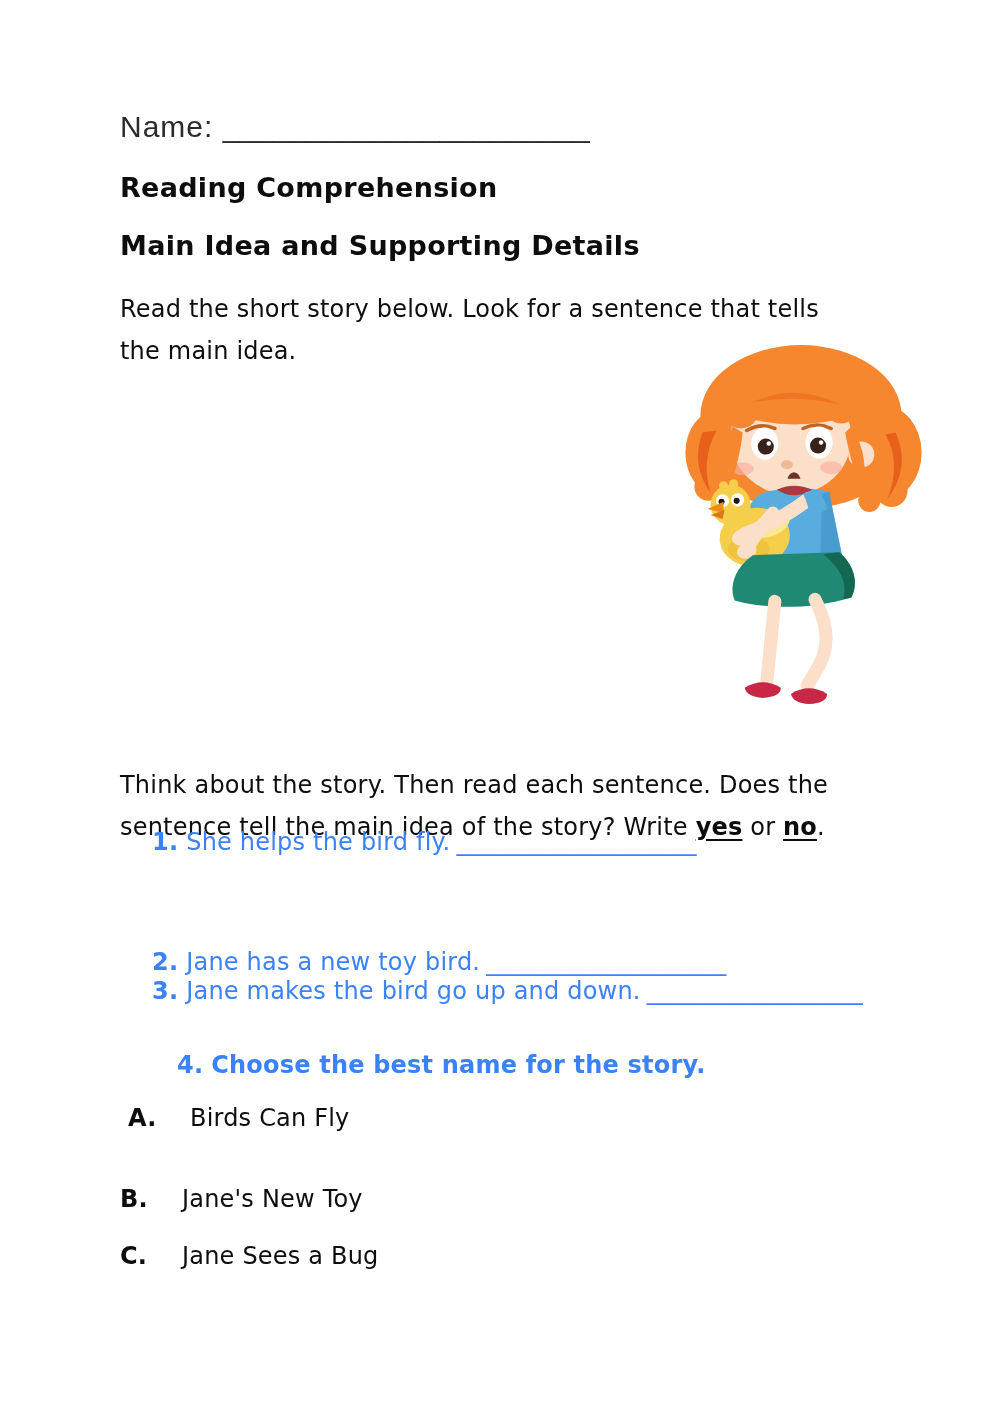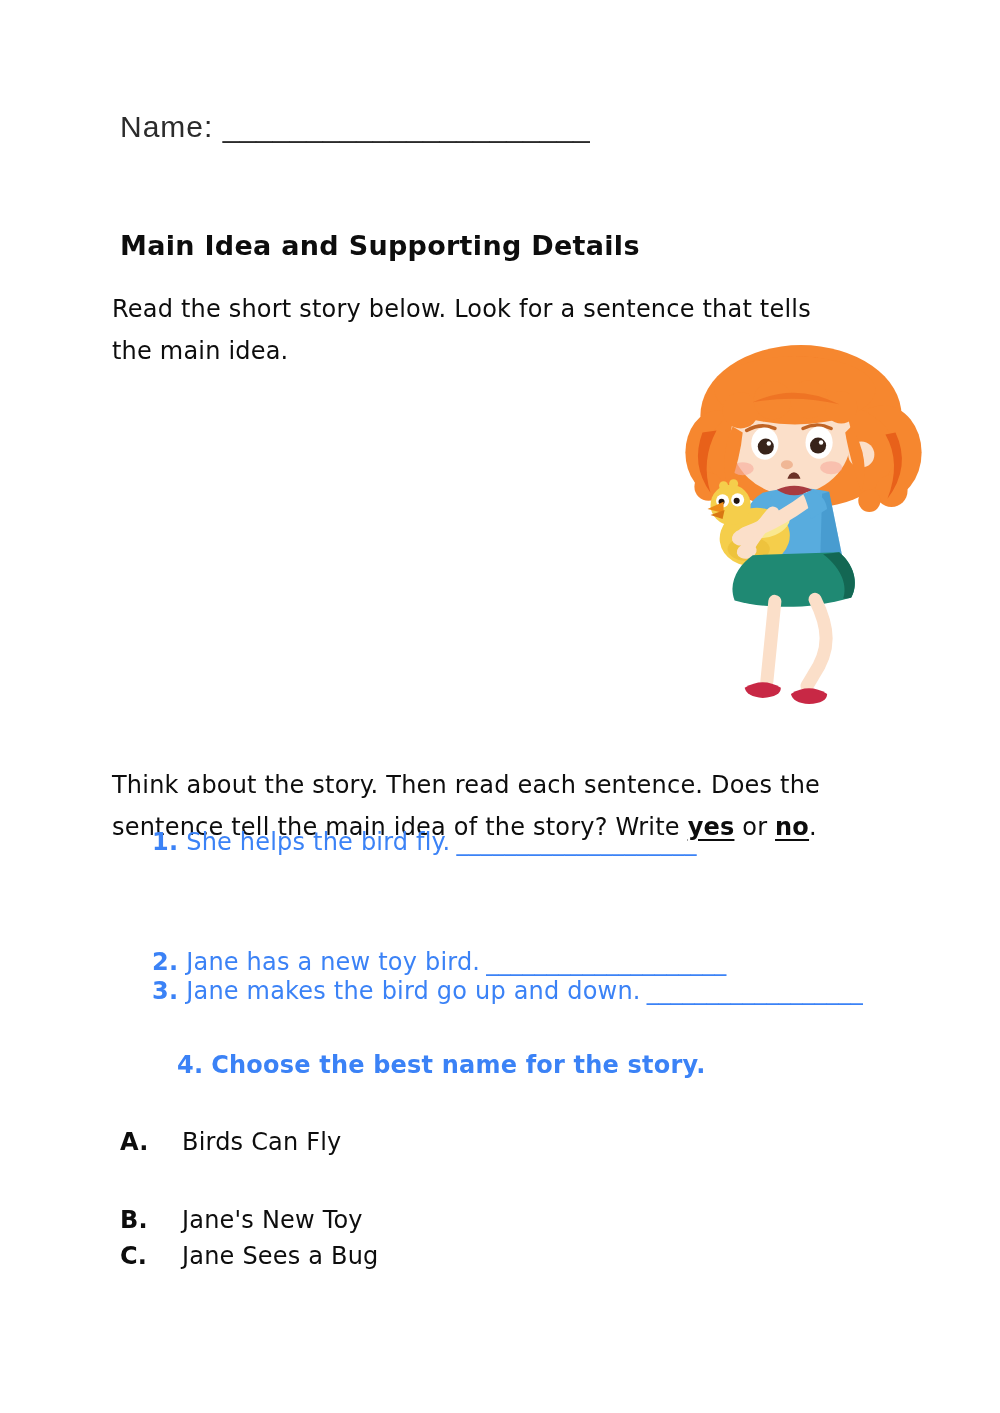--- a/index.html
+++ b/index.html
@@ -22,21 +22,21 @@
   }
   .name-blank { letter-spacing: 0; color: #2b2b2b; }
   .title {
     left: 120px;
     font-size: 27px; font-weight: 700; color: #0d0d0d;
     letter-spacing: 0.3px;
   }
   .title1 { top: 172px; }
   .title2 { top: 230px; }
   .body-text {
-    left: 112px;
+    left: 120px;
     font-size: 24px; line-height: 42px; color: #0d0d0d;
     white-space: pre-line; letter-spacing: 0.2px;
   }
   .intro { top: 288px; width: 780px; }
   .story {
     left: 120px; top: 432px; width: 590px;
     font-size: 35px; font-weight: 700; line-height: 55px;
     white-space: pre-line; color: #0a0a0a; letter-spacing: 0.4px;
     word-spacing: 4px;
   }
@@ -51,35 +51,36 @@
   .q1 { top: 828px; }
   .q2 { top: 948px; }
   .q3 { top: 977px; }
   .q4 { top: 1051px; font-weight: 700; margin-left: 25px; }
   .blank { letter-spacing: 0; margin-left: 6px; }
   .choice {
     left: 120px;
     font-size: 24px; color: #0d0d0d; letter-spacing: 0.2px;
   }
   .choice-letter { font-weight: 700; display: inline-block; width: 62px; }
-  .chA { top: 1128px; }
-  .chB { top: 1185px; margin-top: 21px; }
+  .chA { top: 1104px; margin-left: 8px; }
+  .chB { top: 1185px; }
   .chC { top: 1242px; }
   .illustration { left: 672px; top: 340px; width: 264px; height: 374px; }
 </style>
 </head>
 <body>
 
 <div class="page">
 
   <div class="abs name-row">
     <span>Name:</span>
     <span class="name-blank">______________________</span>
   </div>
 
+  <div class="abs title title1">Reading Comprehension</div>
   <div class="abs title title2">Main Idea and Supporting Details</div>
 
   <div class="abs body-text intro">Read the short story below. Look for a sentence that tells
 the main idea.</div>
 
 
   <svg class="abs illustration" viewBox="0 0 262 372" xmlns="http://www.w3.org/2000/svg">
 
     <g>
       <ellipse cx="128" cy="75" rx="100" ry="70" fill="#F6872F"></ellipse>

